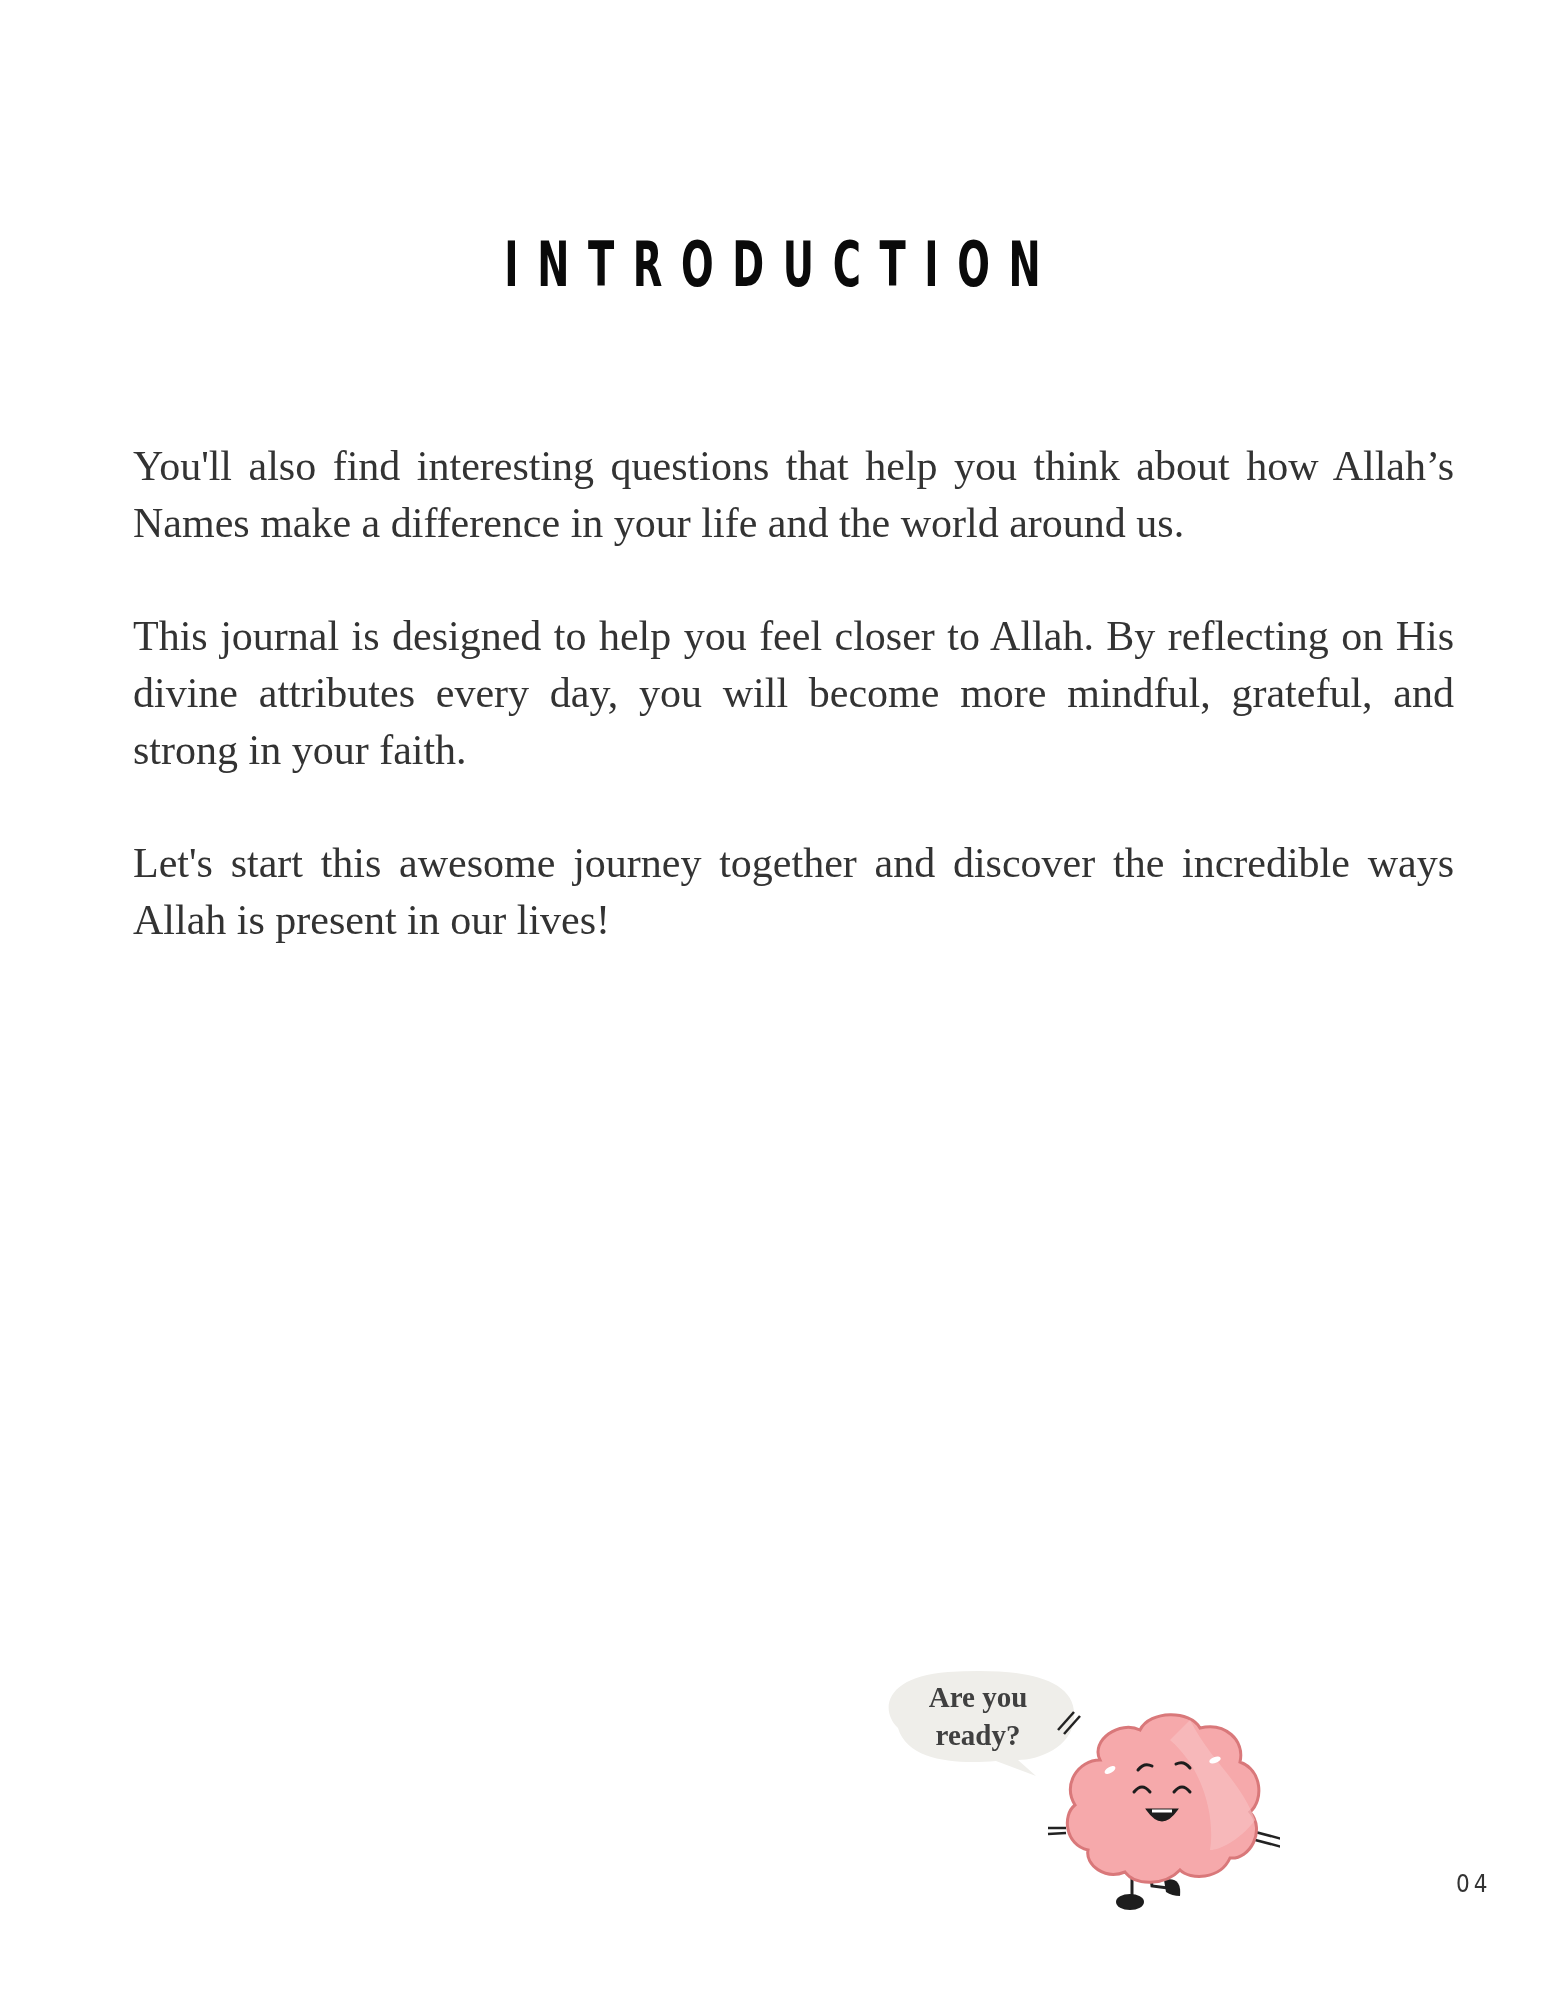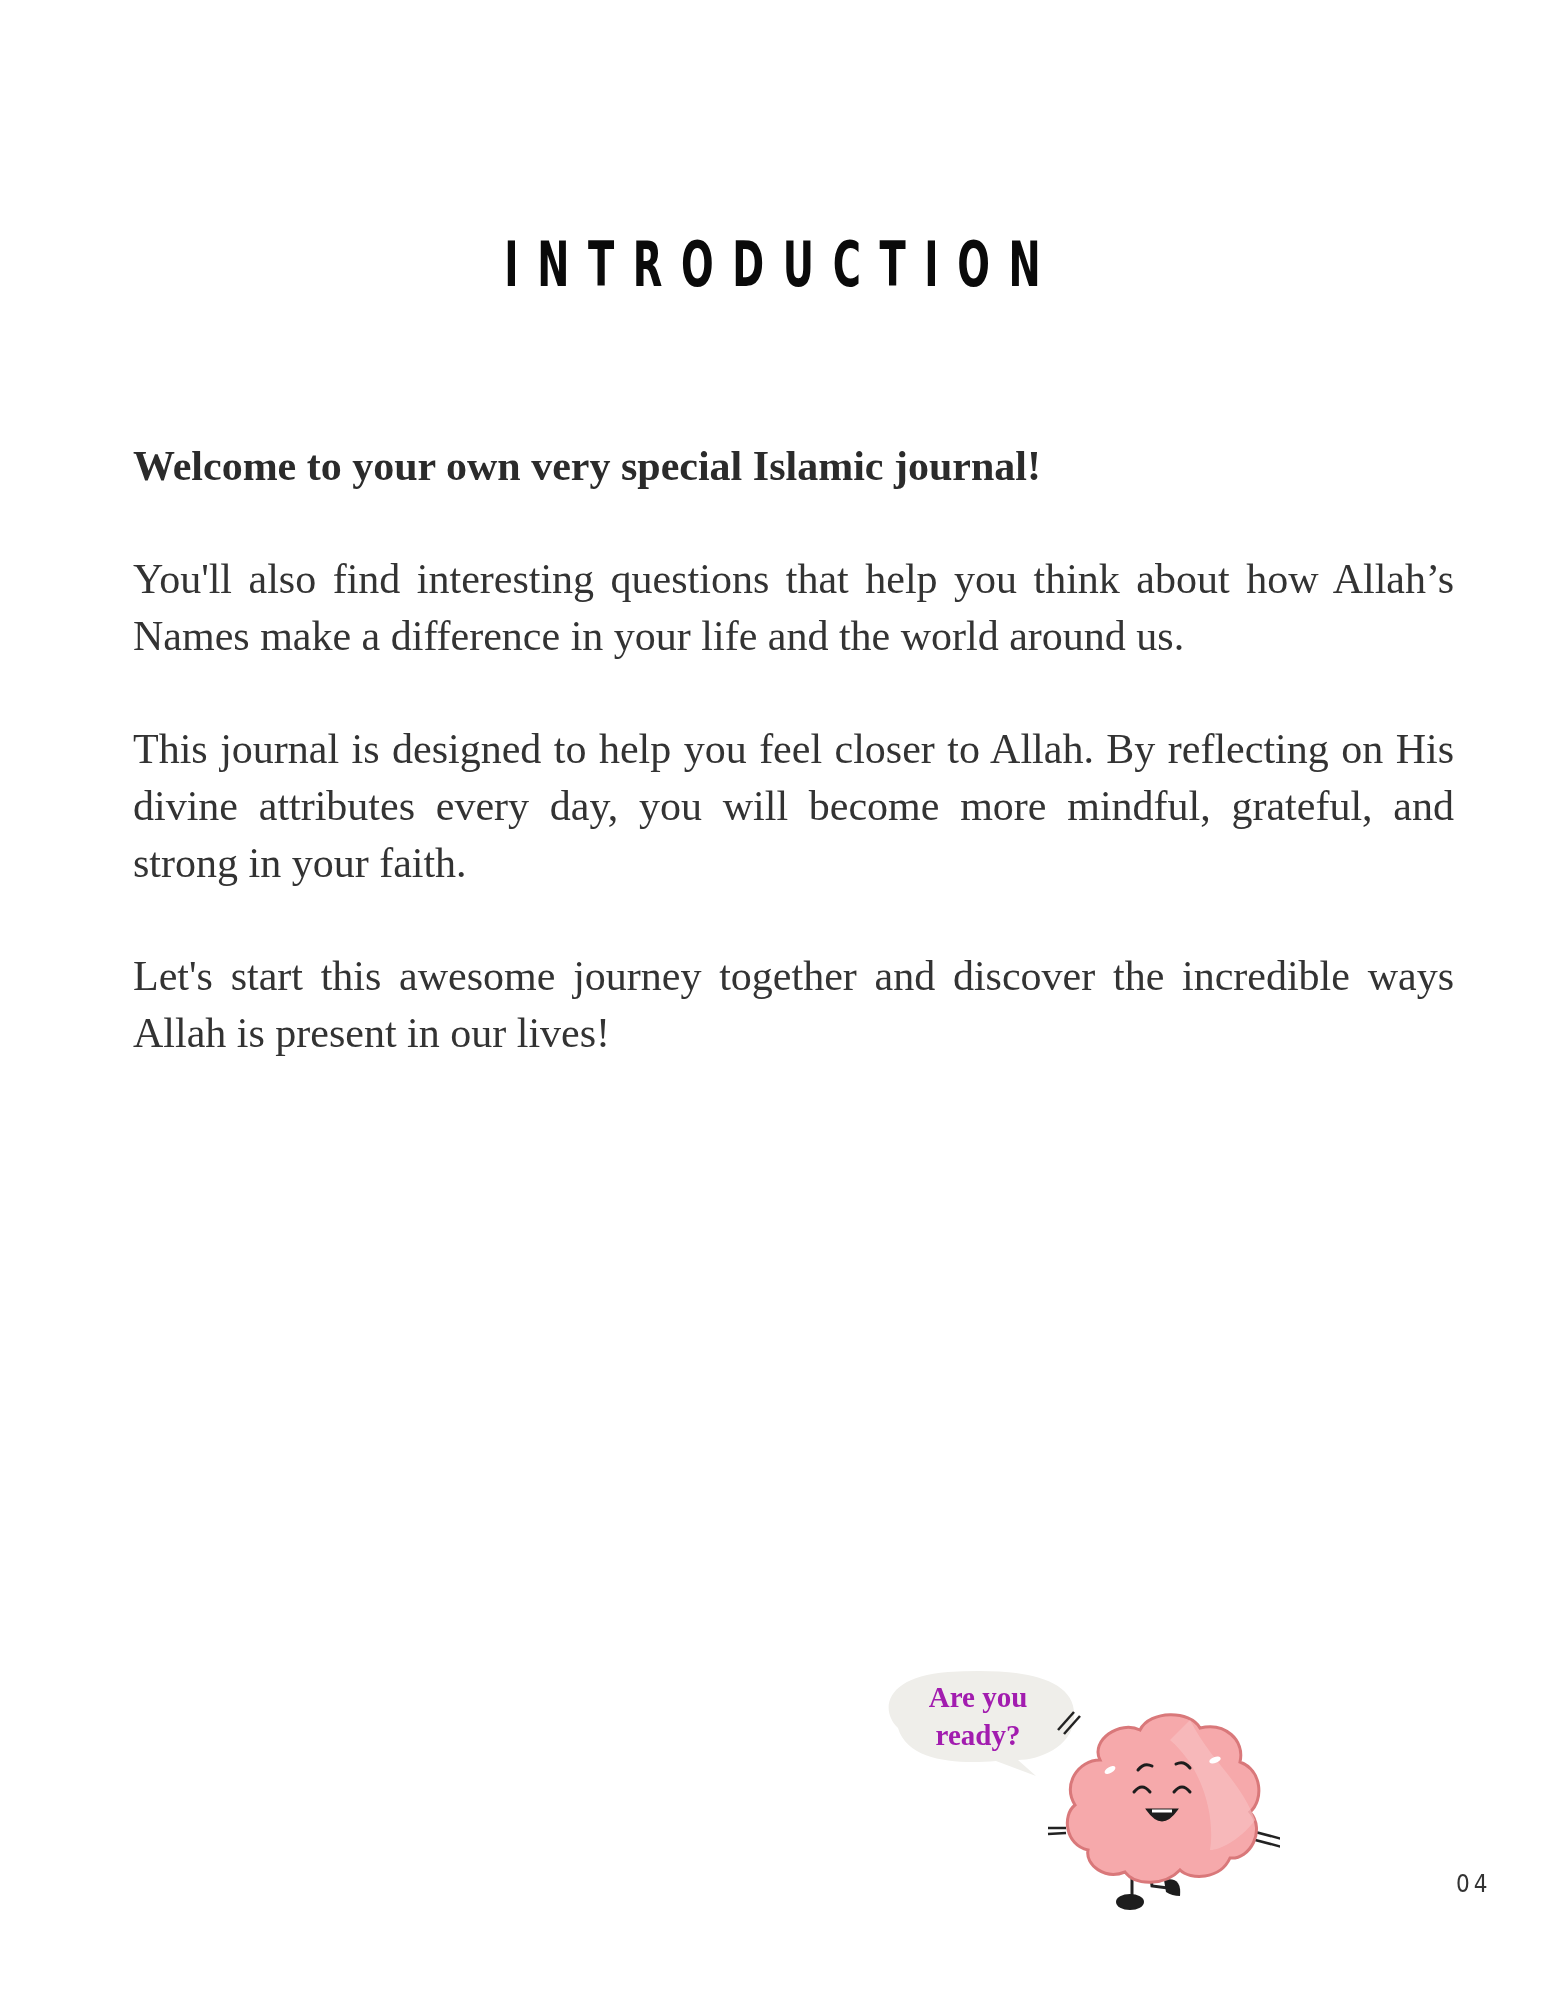--- a/index.html
+++ b/index.html
@@ -39,36 +39,35 @@
   .bubble {
     position: absolute; left: 878px; top: 1668px; width: 200px; height: 108px;
   }
   .bubble-text {
     position: absolute; left: 0; top: 10px; width: 200px;
     text-align: center;
     font-family: "Liberation Serif", serif;
     font-weight: bold;
     font-size: 29px;
     line-height: 38px;
-    color: #a21caf;
+    color: #404040;
   }
   .brain { position: absolute; left: 1040px; top: 1700px; width: 240px; height: 220px; }
   .page-number {
     position: absolute; left: 1456px; top: 1870px;
     font-family: "DejaVu Sans Condensed", "DejaVu Sans", sans-serif;
     font-size: 24px; letter-spacing: 4px; color: #333333;
   }
 </style>
 </head>
 <body>
 
 <div class="title">INTRODUCTION</div>
 
 <div class="content">
-  <p class="lead">Welcome to your own very special Islamic journal!</p>
   <p class="para">You'll also find interesting questions that help you think about how Allah’s Names make a difference in your life and the world around us.</p>
   <p class="para">This journal is designed to help you feel closer to Allah. By reflecting on His divine attributes every day, you will become more mindful, grateful, and strong in your faith.</p>
   <p class="para">Let's start this awesome journey together and discover the incredible ways Allah is present in our lives!</p>
 </div>
 
 <div class="bubble">
   <svg width="200" height="108" viewBox="0 0 200 108">
     <path d="M20 60 C 0 40, 10 8, 70 4 C 130 0, 200 5, 196 50 C 194 80, 160 92, 140 92 L 158 108 L 118 93 C 80 96, 30 94, 20 60 Z" fill="#efeeea"></path>
   </svg>
   <div class="bubble-text">

